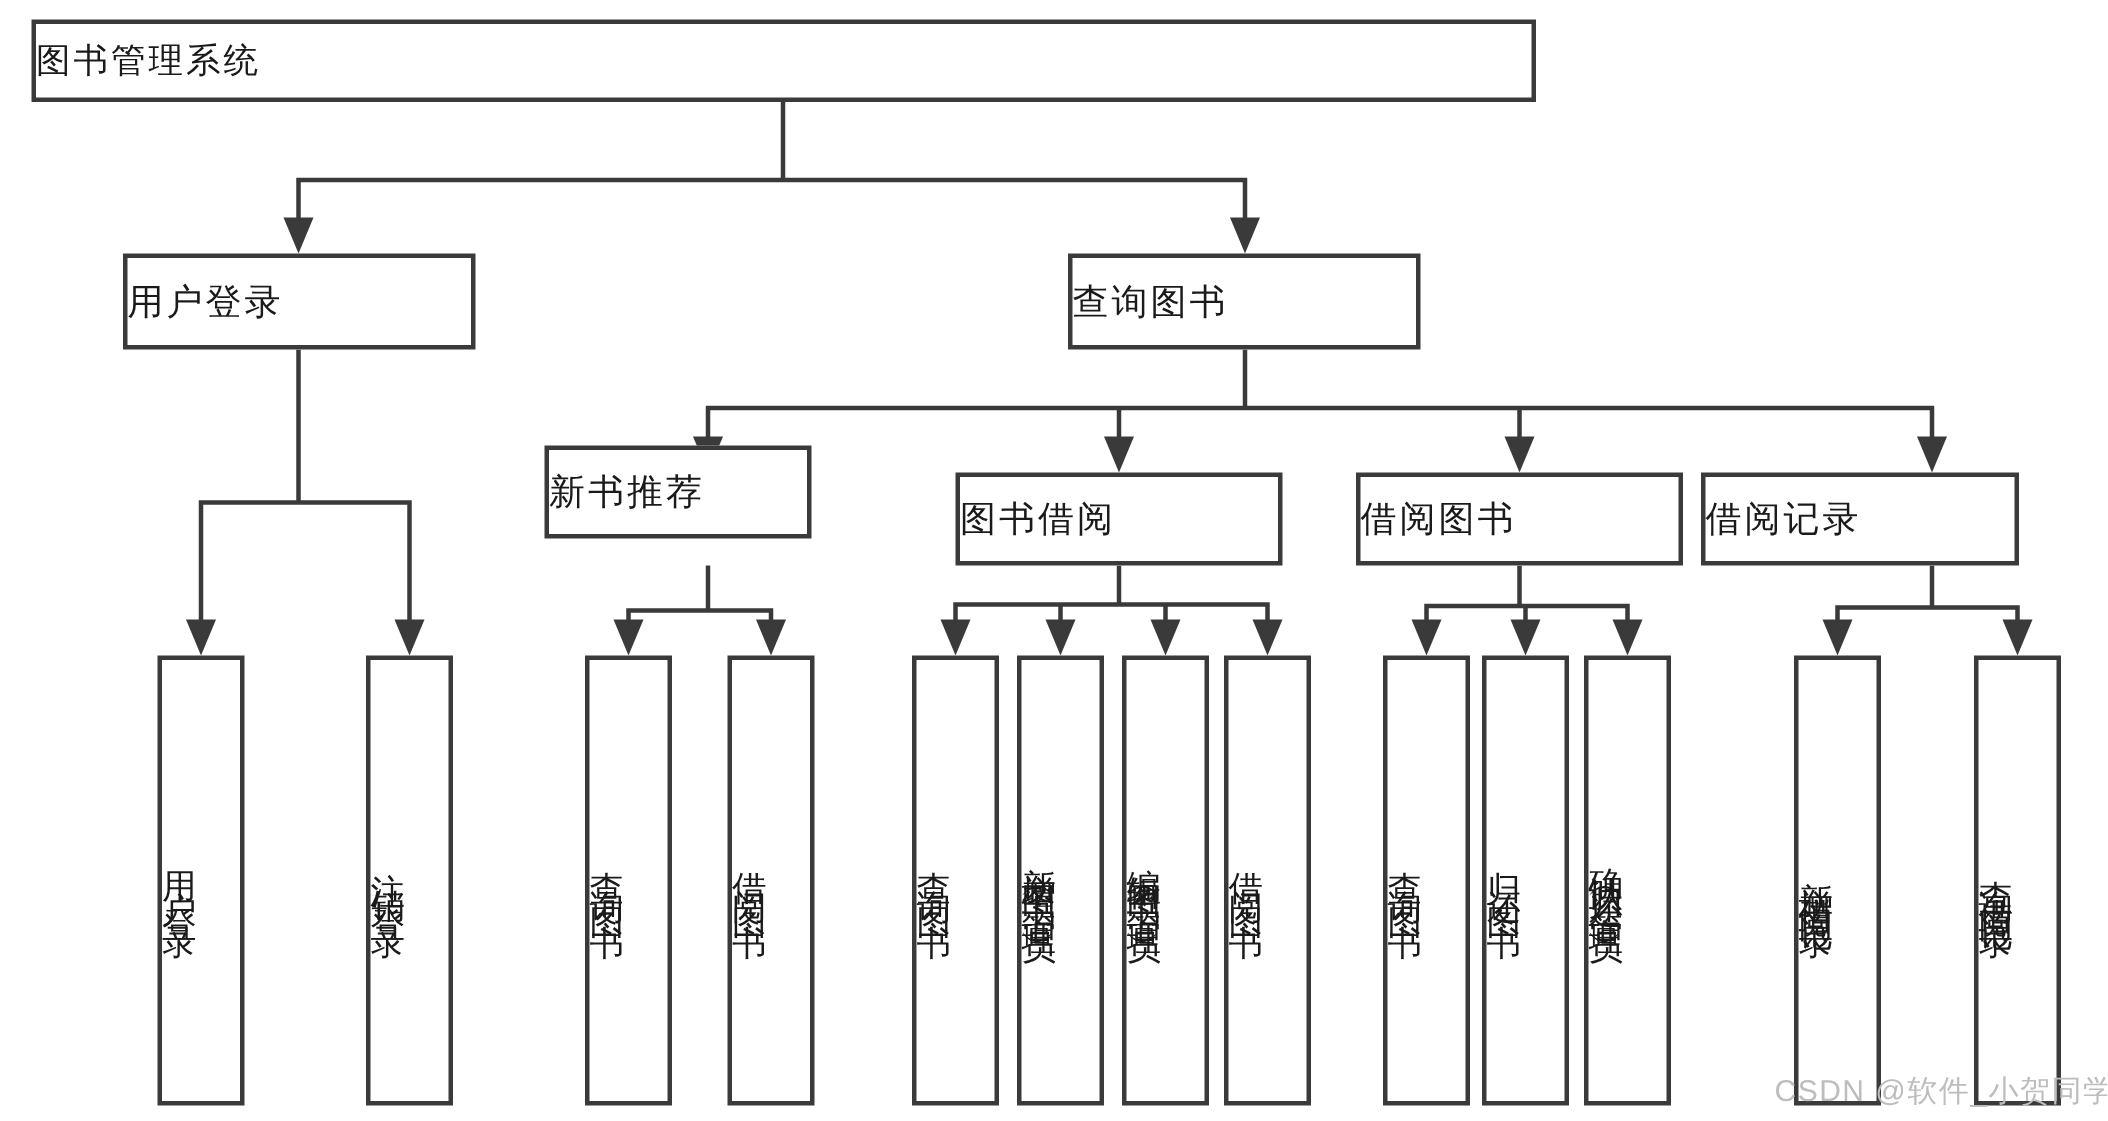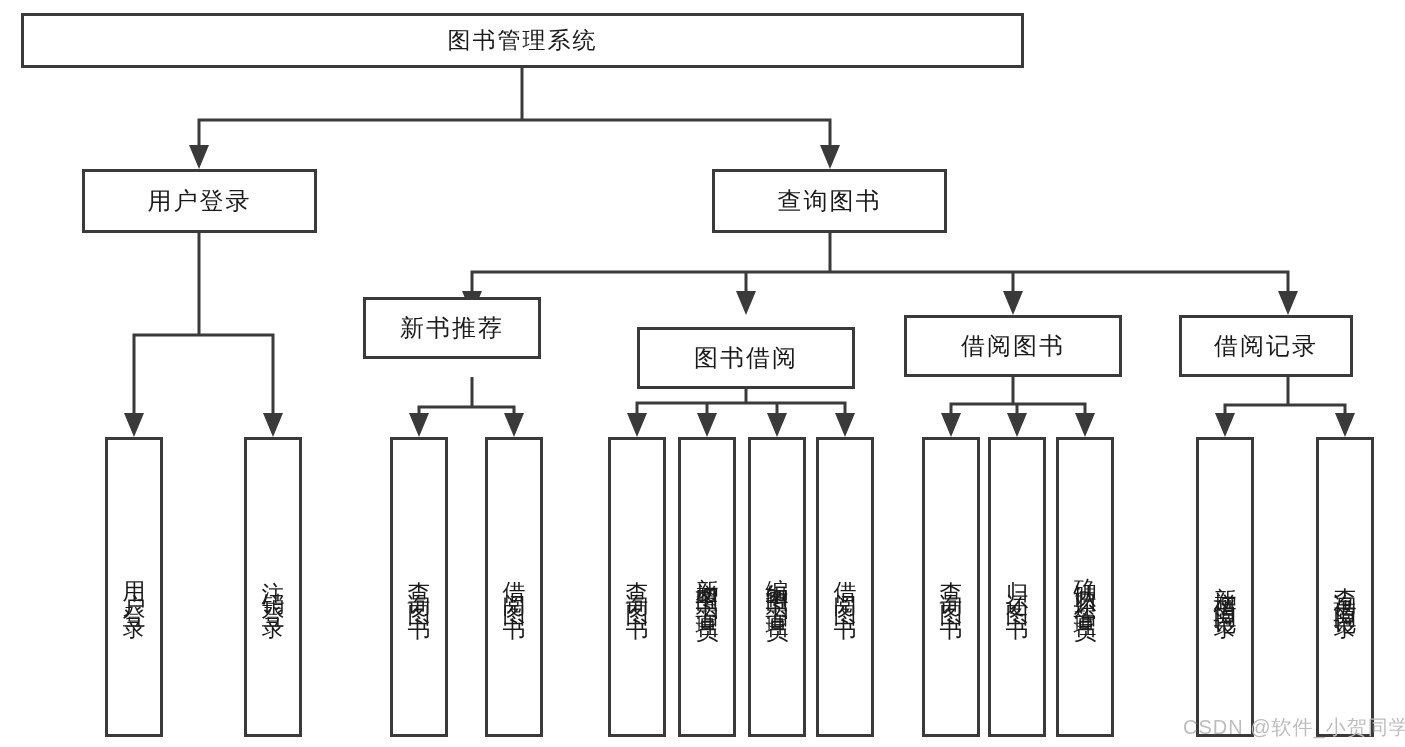--- a/index.html
+++ b/index.html
@@ -2,21 +2,21 @@
 <html><head>
 <meta charset="utf-8">
 <style>
   html,body{margin:0;padding:0;background:#ffffff;}
   #canvas{
     position:relative;width:1405px;height:747px;background:#ffffff;overflow:hidden;
     font-family:"Liberation Sans","DejaVu Sans",sans-serif;color:#1a1a1a;
   }
   .box{
     position:absolute;box-sizing:border-box;background:#ffffff;
-    border:3px solid #3a3a3a;display:flex;align-items:center;justify-content:center;
+    border:3px solid #3a3a3a;display:flex;align-items:center;
     z-index:2;
   }
   .hlabel{font-size:24px;letter-spacing:2px;color:#1a1a1a;white-space:nowrap;}
   .root-label{font-size:23px;}
   .leaf .vlabel{
     writing-mode:vertical-rl;text-orientation:mixed;
     font-size:23px;line-height:1;letter-spacing:12px;color:#1a1a1a;
   }
   .leaf .vlabel.tight{letter-spacing:6px;font-size:23px;}
   #connector-layer{position:absolute;left:0;top:0;z-index:1;}
@@ -92,27 +92,27 @@
   <div class="box" style="left:82px;top:169px;width:235px;height:64px;">
     <span class="hlabel">用户登录</span>
   </div>
   <div class="box" style="left:712px;top:169px;width:235px;height:64px;">
     <span class="hlabel">查询图书</span>
   </div>
 
   <div class="box" style="left:363px;top:297px;width:178px;height:62px;">
     <span class="hlabel">新书推荐</span>
   </div>
-  <div class="box" style="left:637px;top:315px;width:218px;height:62px;margin-top:12px;">
+  <div class="box" style="left:637px;top:315px;width:218px;height:62px;">
     <span class="hlabel">图书借阅</span>
   </div>
   <div class="box" style="left:904px;top:315px;width:218px;height:62px;">
     <span class="hlabel">借阅图书</span>
   </div>
-  <div class="box" style="left:1179px;top:315px;width:174px;height:62px;">
+  <div class="box" style="left:1134px;top:315px;width:212px;height:62px;">
     <span class="hlabel">借阅记录</span>
   </div>
 
   <div class="box leaf" style="left:105px;top:437px;width:58px;height:300px;">
     <span class="vlabel">用户登录</span>
   </div>
   <div class="box leaf" style="left:244px;top:437px;width:58px;height:300px;">
     <span class="vlabel">注销登录</span>
   </div>
 

